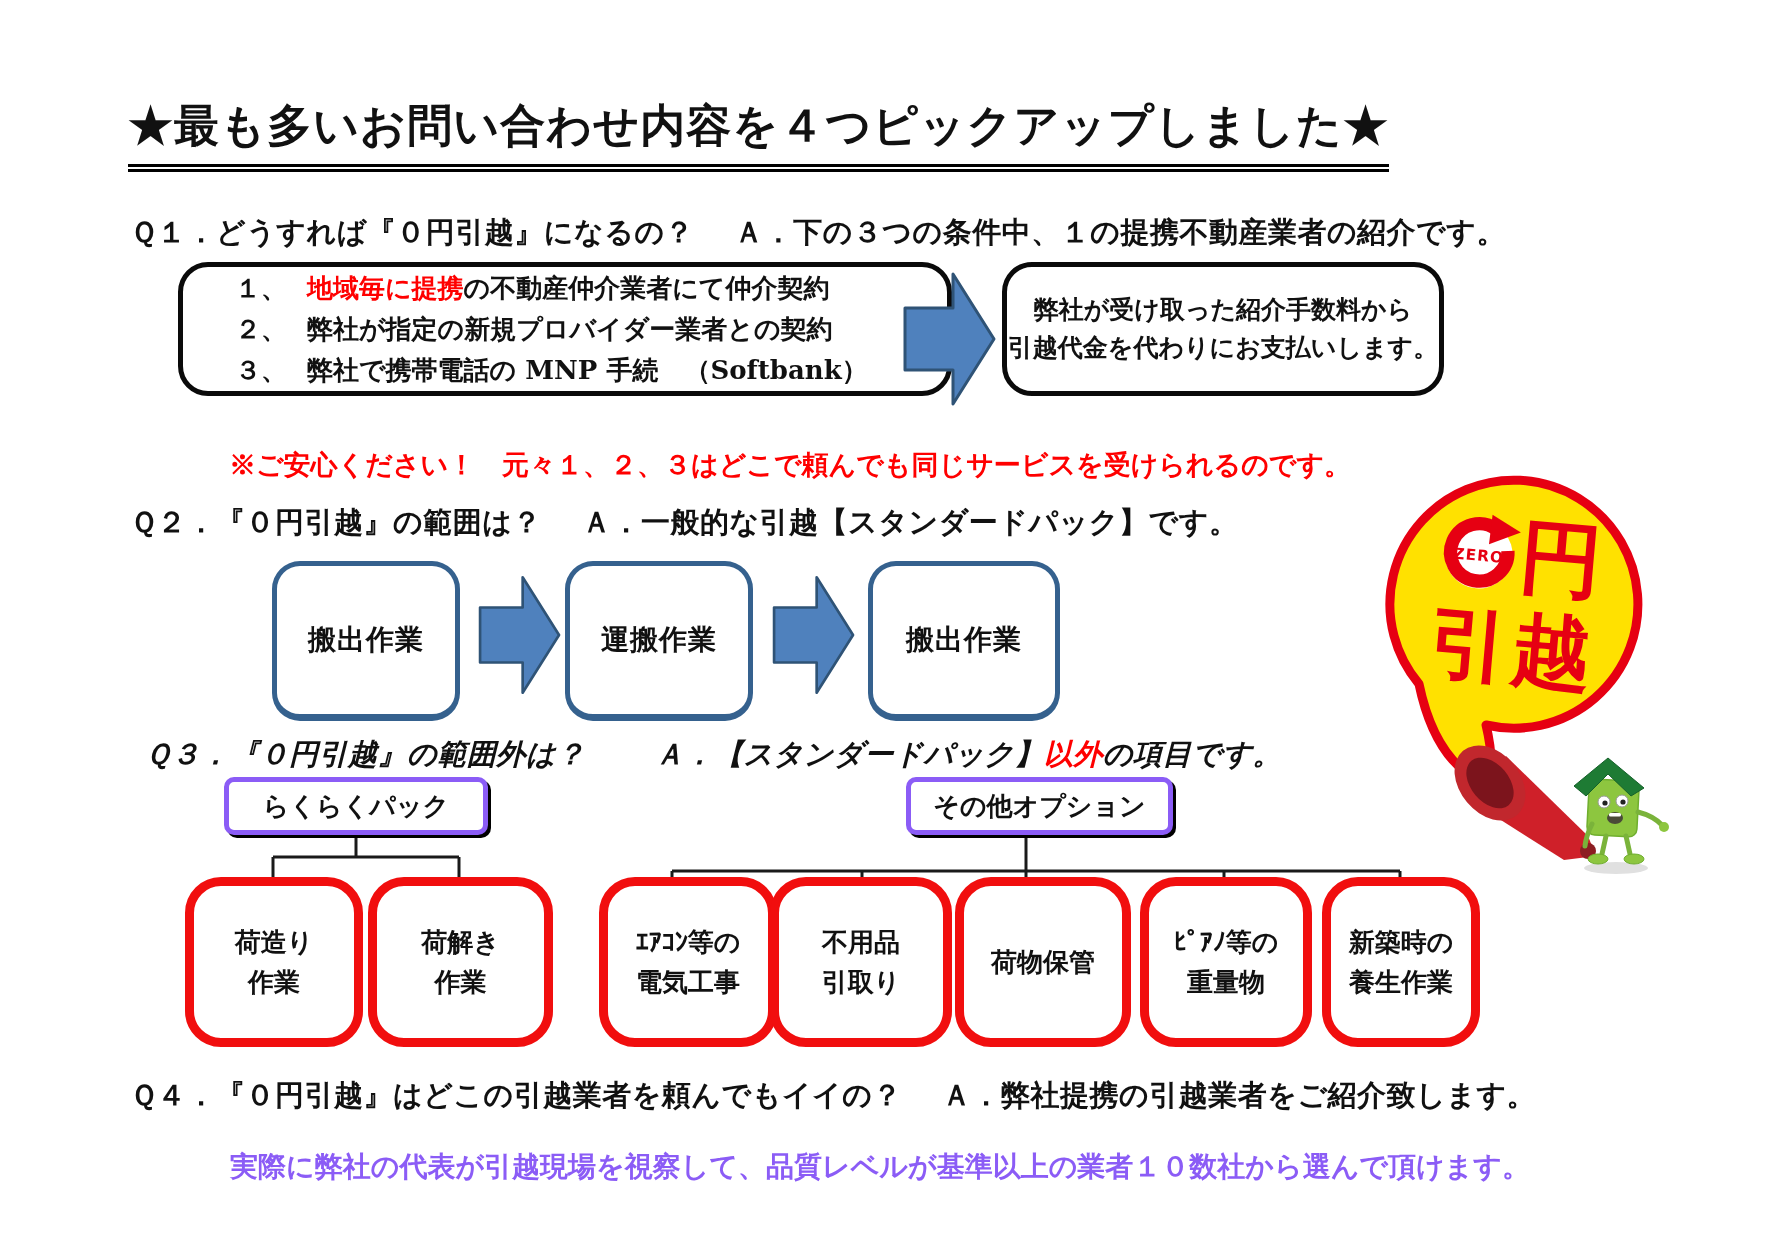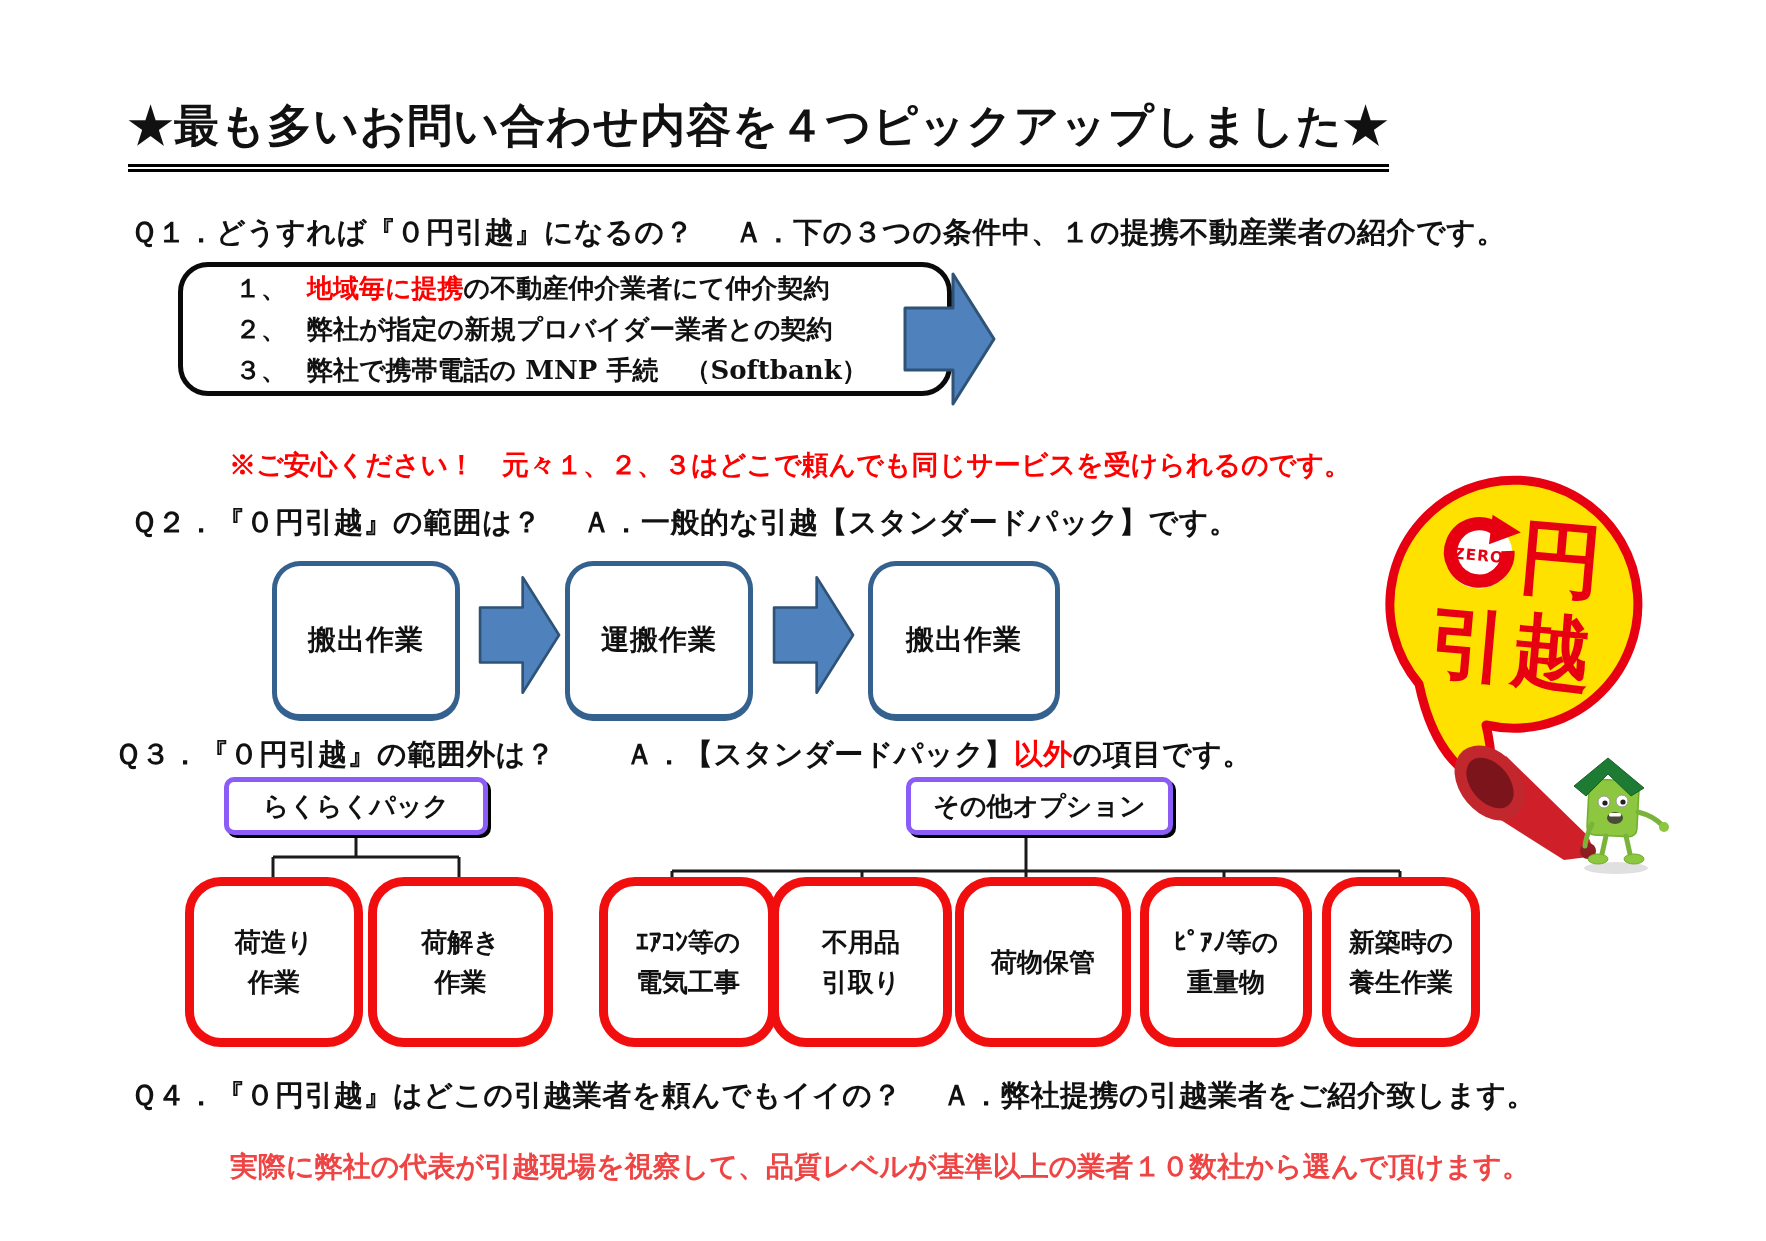--- a/index.html
+++ b/index.html
@@ -43,21 +43,21 @@
     top:777px;height:48px;border:5px solid #8b5cf6;border-radius:10px;background:#fff;
     box-shadow:3px 3px 0 #000;
     display:flex;align-items:center;justify-content:center;font-size:26px;white-space:nowrap;
   }
   
   .opt-box{
     top:877px;height:152px;border:9px solid #f10e0e;border-radius:36px;background:#fff;
     display:flex;flex-direction:column;align-items:center;justify-content:center;
     font-size:26px;line-height:40px;text-align:center;
   }
-  .bottom-red{left:130px;top:1148px;width:1500px;text-align:center;font-size:28px;color:#ef4444;white-space:nowrap;}
+  .bottom-red{left:130px;top:1148px;width:1500px;text-align:center;font-size:28px;color:#8b5cf6;white-space:nowrap;}
   
   .bubble-wrap{left:1378px;top:468px;width:340px;height:430px;}
   .bubble-text{
     position:absolute;left:26px;top:40px;width:224px;
     transform:rotate(5deg);text-align:center;color:#e60012;
     font-family:"DejaVu Sans","Liberation Sans",sans-serif;font-weight:900;
   }
   .bubble-row1{display:flex;align-items:center;justify-content:center;height:96px;}
   .bubble-yen{font-size:82px;line-height:90px;}
   .bubble-word{font-size:80px;line-height:86px;letter-spacing:3px;margin-top:2px;}
@@ -100,36 +100,40 @@
     <div class="cond-row">
       <span class="cond-num">３、</span>
       <span>弊社で携帯電話の MNP 手続　（Softbank）</span>
     </div>
   </div>
 
   <svg class="abs" style="left:903px;top:268px;" width="94" height="142" viewBox="0 0 94 142">
     <polygon points="2,40 50,40 50,6 91,71 50,136 50,102 2,102" fill="#4f81bd" stroke="#2f5376" stroke-width="3" stroke-linejoin="round"></polygon>
   </svg>
 
+  <div class="abs result-box">
+    <div>弊社が受け取った紹介手数料から</div>
+    <div>引越代金を代わりにお支払いします。</div>
+  </div>
 
   <div class="abs note-red">※ご安心ください！　元々１、２、３はどこで頼んでも同じサービスを受けられるのです。</div>
 
   <div class="abs qline" style="left:130px;top:503px;">Ｑ２．『０円引越』の範囲は？　 Ａ．一般的な引越【スタンダードパック】です。</div>
 
   <div class="abs flow-box" style="left:272px;width:178px;">搬出作業</div>
   <svg class="abs" style="left:478px;top:572px;" width="84" height="126" viewBox="0 0 94 142">
     <polygon points="2,40 50,40 50,6 91,71 50,136 50,102 2,102" fill="#4f81bd" stroke="#2f5376" stroke-width="3" stroke-linejoin="round"></polygon>
   </svg>
   <div class="abs flow-box" style="left:565px;width:178px;">運搬作業</div>
   <svg class="abs" style="left:772px;top:572px;" width="84" height="126" viewBox="0 0 94 142">
     <polygon points="2,40 50,40 50,6 91,71 50,136 50,102 2,102" fill="#4f81bd" stroke="#2f5376" stroke-width="3" stroke-linejoin="round"></polygon>
   </svg>
   <div class="abs flow-box" style="left:868px;width:182px;">搬出作業</div>
 
-  <div class="abs qline" style="left:114px;top:735px;"><span>Ｑ３．『０円引越』の範囲外は？　　 Ａ．【スタンダードパック】</span><span class="red">以外</span><span>の項目です。</span></div>
+  <div class="abs qline" style="left:144px;top:735px;font-style:italic;"><span>Ｑ３．『０円引越』の範囲外は？　　 Ａ．【スタンダードパック】</span><span class="red">以外</span><span>の項目です。</span></div>
 
   <div class="abs label-box" style="left:224px;width:254px;">らくらくパック</div>
   <div class="abs label-box" style="left:893px;width:257px;margin-left:13px;">その他オプション</div>
 
   <div class="abs opt-box" style="left:185px;width:160px;">
     <div>荷造り</div>
     <div>作業</div>
   </div>
   <div class="abs opt-box" style="left:368px;width:167px;">
     <div>荷解き</div>

